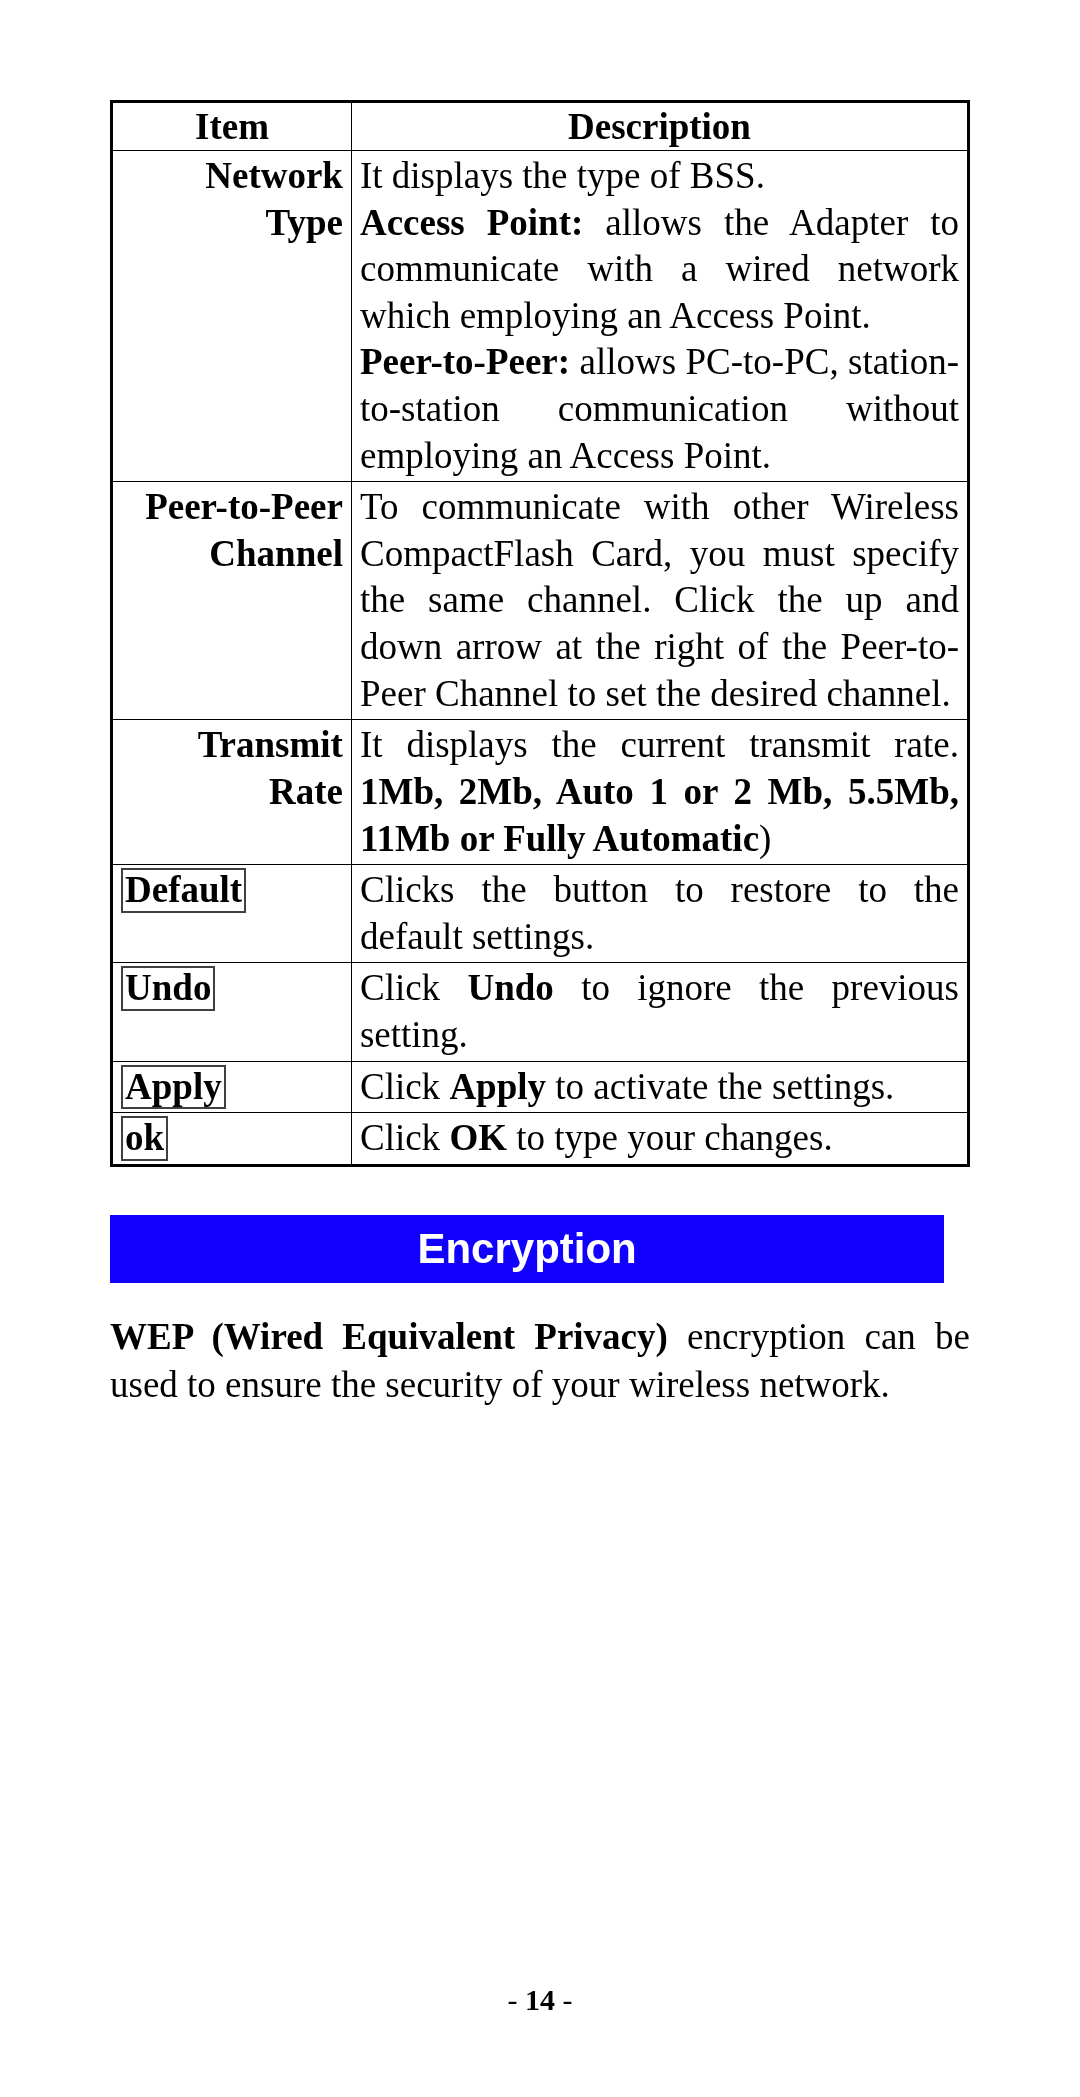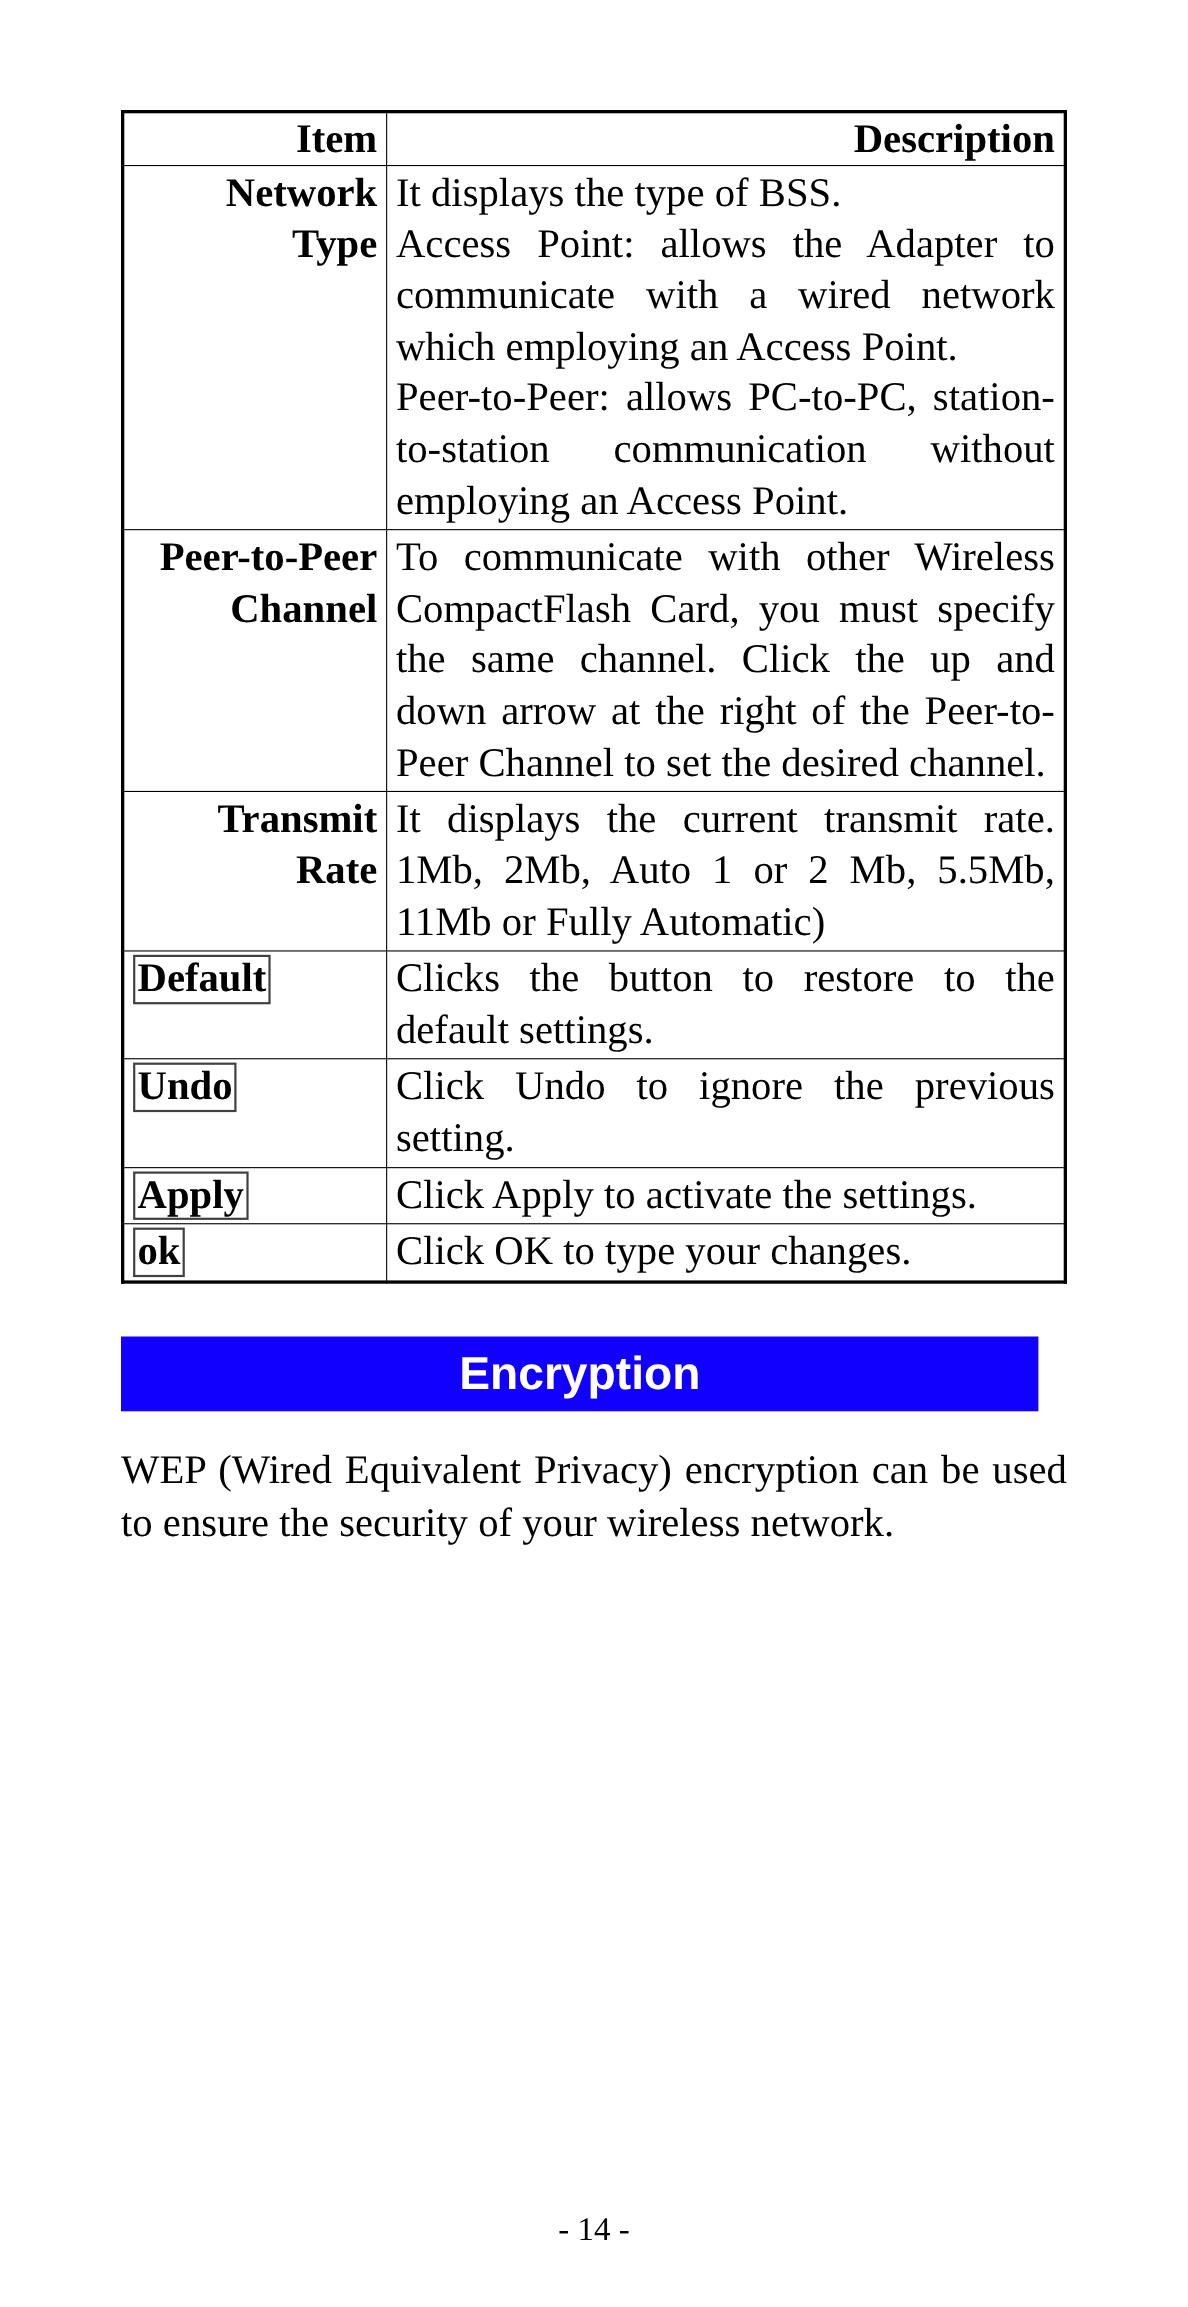--- a/index.html
+++ b/index.html
@@ -23,21 +23,21 @@
     td {
       border: 1.5px solid #000;
       padding: 2px 8px;
       vertical-align: top;
       font-size: 37px;
       line-height: 1.26;
     }
     th {
       border: 1.5px solid #000;
       padding: 2px 8px;
-      text-align: right;
+      text-align: center;
       font-weight: bold;
       font-size: 37px;
       vertical-align: top;
     }
     .col-item {
       width: 28%;
     }
     .col-desc {
       width: 72%;
       font-family: Liberation Serif, serif;
@@ -70,27 +70,27 @@
       text-align: center;
     }
     .body-paragraph {
       font-size: 37px;
       line-height: 1.3;
       text-align: justify;
       width: 100%;
     }
     .page-number {
       position: absolute;
-      bottom: 53px;
+      bottom: 80px;
       left: 0;
       width: 100%;
       text-align: center;
       font-size: 30px;
     }
-    b { font-weight: normal; }
+    b { font-weight: bold; }
   </style>
 </head>
 <body>
 
 <table>
   <tbody>
       <tr>
     <th class="col-item">Item</th>
     <th class="col-desc">Description</th>
   </tr>

